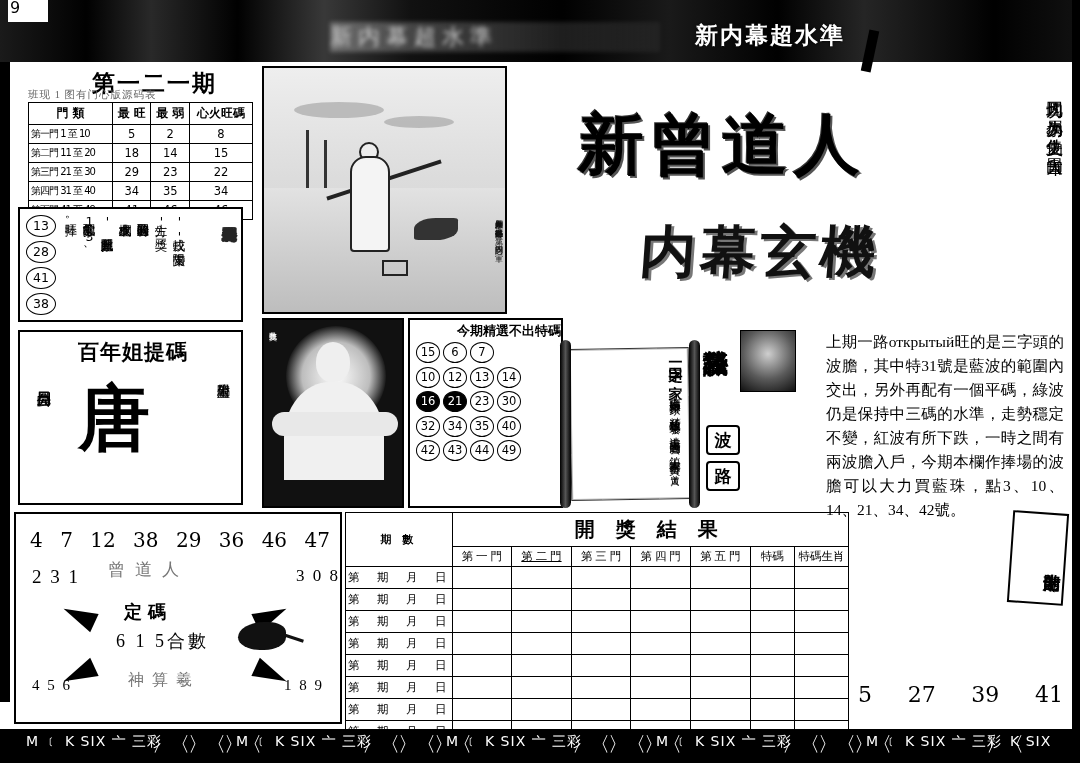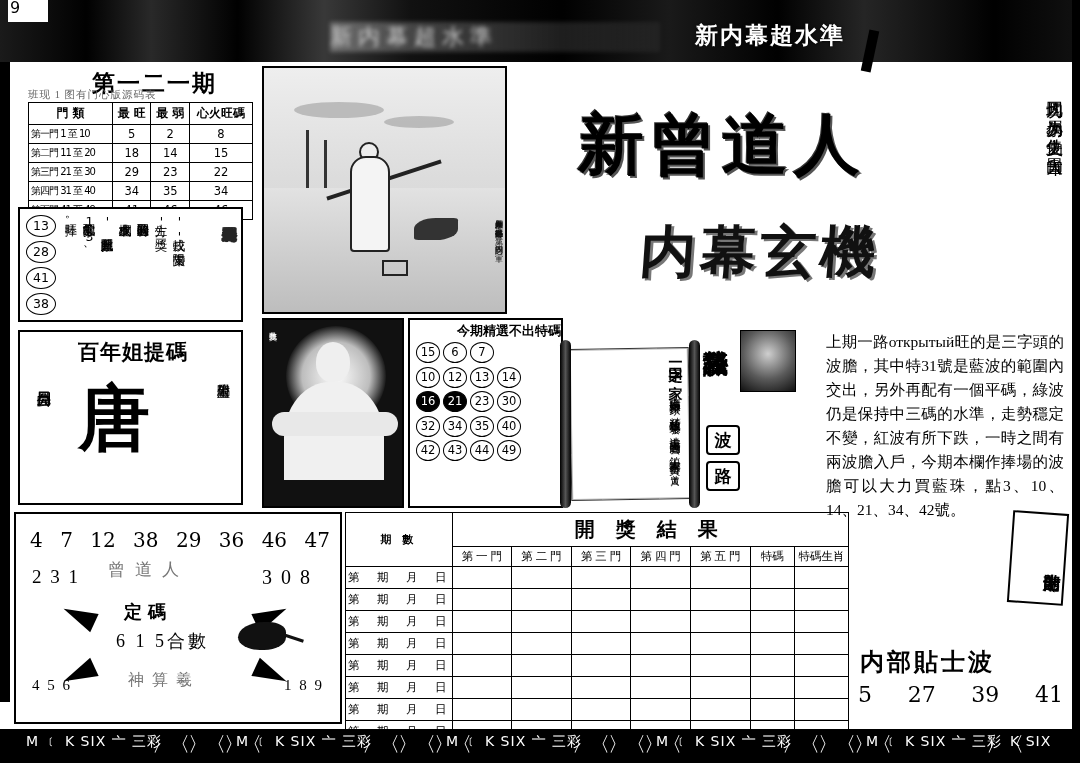--- a/index.html
+++ b/index.html
@@ -214,21 +214,21 @@
   }
 
   
   .luckbox { left:14px; top:512px; width:328px; height:212px; }
   .lucknums {
     position:absolute; left:14px; top:14px; width:300px;
     display:flex; justify-content:space-between;
     font-size:20px; font-family:"DejaVu Serif", serif;
   }
   .lnum231 { position:absolute; left:16px; top:52px; font-size:19px; letter-spacing:2px; }
-  .lnum308 { position:absolute; right:28px; top:52px; font-size:20px; letter-spacing:2px; }
+  .lnum308 { position:absolute; right:0; top:52px; font-size:17px; letter-spacing:2px; }
   .lnum456 { position:absolute; left:16px; top:163px; font-size:15px; letter-spacing:2px; }
   .lnum189 { position:absolute; right:16px; top:163px; font-size:15px; letter-spacing:2px; }
   .ghost-cn { position:absolute; left:92px; top:44px; font-size:17px; color:#777; letter-spacing:10px; filter:blur(.4px); }
   .ghost-cn2 { position:absolute; left:112px; top:156px; font-size:16px; color:#777; letter-spacing:8px; filter:blur(.4px); }
   .dingma { position:absolute; left:108px; top:86px; font-size:18px; letter-spacing:6px; font-weight:bold; }
   .hesu { position:absolute; left:100px; top:115px; font-size:18px; letter-spacing:3px; }
   .arrow { position:absolute; width:0; height:0; }
   .ar1 { left:46px; top:92px; border-left:34px solid #000; border-top:10px solid transparent; border-bottom:10px solid transparent; transform:rotate(205deg); }
   .ar2 { right:52px; top:92px; border-right:34px solid #000; border-top:10px solid transparent; border-bottom:10px solid transparent; transform:rotate(155deg); }
   .ar3 { left:46px; top:150px; border-left:34px solid #000; border-top:10px solid transparent; border-bottom:10px solid transparent; transform:rotate(155deg); }
@@ -483,21 +483,21 @@
 
   <div class="restable">
     <table>
       <tbody>
           <tr>
         <th rowspan="2" class="qi-head" style="width:92px;">期 數</th>
         <th colspan="7" class="hd">開  獎  結  果</th>
       </tr>
       <tr>
         <th class="sub" style="width:62px;">第 一 門</th>
-        <th class="sub" style="width:62px;">第 二 門</th>
+        <th class="sub" style="width:62px;text-decoration:underline;">第 二 門</th>
         <th class="sub" style="width:62px;">第 三 門</th>
         <th class="sub" style="width:62px;">第 四 門</th>
         <th class="sub" style="width:62px;">第 五 門</th>
         <th class="sub" style="width:46px;">特碼</th>
         <th class="sub" style="width:56px;">特碼生肖</th>
       </tr>
       <tr>
             <td class="rowlbl">第　期　月　日</td>
             <td class="cell"></td>
             <td class="cell"></td>
@@ -585,21 +585,20 @@
             <td class="cell"></td>
             <td class="cell"></td>
             <td class="cell"></td>
             <td class="cell"></td>
           </tr>
     </tbody>
       </table>
   </div>
 
   <div class="stamp">内部貼士</div>
-  <div class="br-title">内部貼士波</div>
   <div class="br-nums">
     <span>5</span>
     <span>27</span>
     <span>39</span>
     <span>41</span>
   </div>
 
   <div class="botstrip">
     <div class="unit" style="left:26px;">M ﹝ K SIX 亠 三彩</div>
     <div class="zig" style="left:152px;">〉〈〉〈〉〈</div>

